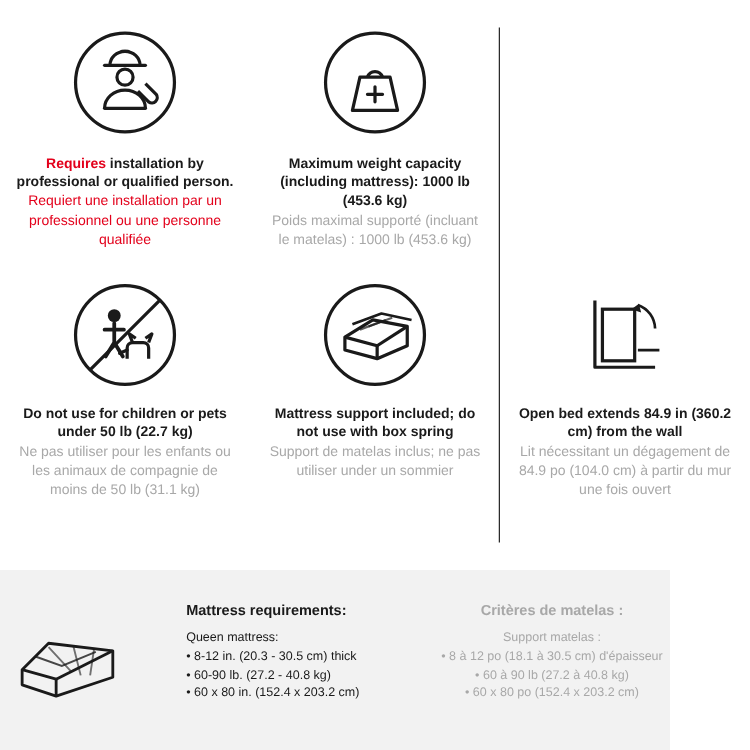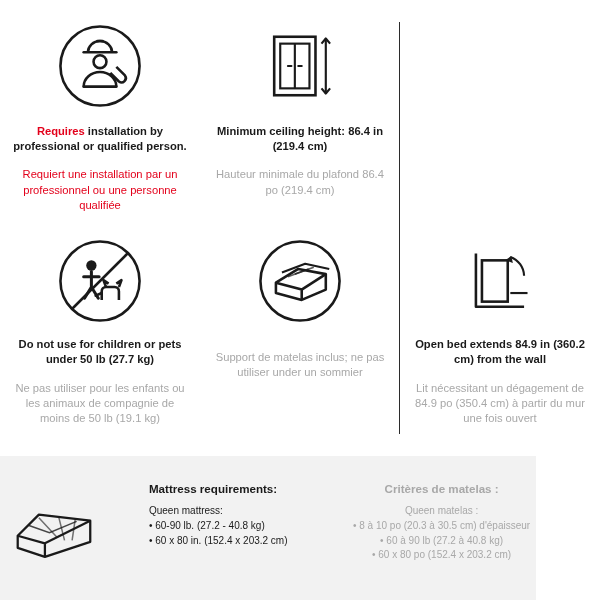--- a/index.html
+++ b/index.html
@@ -48,21 +48,21 @@
   .txt-en {
     font-size: 11.2px;
     line-height: 1.36;
     font-weight: bold;
     color: #1a1a1a;
   }
   .txt-fr {
     font-size: 11.2px;
     line-height: 1.36;
     color: #a8a8a8;
-    margin-top: 13px;
+    margin-top: 0;
   }
   .red { color: #e3001b; }
   .fr-red { color: #e3001b; }
 
   
   .banner {
     position: absolute;
     left: 0; top: 456px;
     width: 536px; height: 144px;
     background: #f2f2f2;
@@ -117,108 +117,107 @@
             <path d="M31 74 h38" stroke="#1a1a1a" stroke-width="3" stroke-linecap="round"></path>
             <path d="M62 58 l10 10 a5 5 0 0 0 7 -7 l-10 -10" fill="none" stroke="#1a1a1a" stroke-width="3" stroke-linejoin="round"></path>
           </svg>
         </div>
         <div class="txt-en">
           <span class="red">Requires</span> installation by professional or qualified person.
         </div>
         <div class="txt-fr fr-red">Requiert une installation par un professionnel ou une personne qualifiée</div>
       </div>
 
-
-      <div class="cell">
-        <div class="iconbox">
-          <svg width="86" height="86" viewBox="0 0 100 100">
-            <rect x="20" y="16" width="48" height="68" fill="none" stroke="#1a1a1a" stroke-width="3"></rect>
-            <rect x="27" y="24" width="34" height="52" fill="none" stroke="#1a1a1a" stroke-width="2.5"></rect>
-            <path d="M44 24 v52" stroke="#1a1a1a" stroke-width="2.5"></path>
-            <path d="M40 50 h-4 M48 50 h4" stroke="#1a1a1a" stroke-width="2.5" stroke-linecap="round"></path>
-            <path d="M80 18 v64" stroke="#1a1a1a" stroke-width="2.5"></path>
-            <path d="M75 24 l5 -6 l5 6" fill="none" stroke="#1a1a1a" stroke-width="2.5" stroke-linejoin="round"></path>
-            <path d="M75 76 l5 6 l5 -6" fill="none" stroke="#1a1a1a" stroke-width="2.5" stroke-linejoin="round"></path>
-          </svg>
-        </div>
-        <div class="txt-en">Minimum ceiling height: 86.4 in (219.4 cm)</div>
-        <div class="txt-fr">Hauteur minimale du plafond 86.4 po (219.4 cm)</div>
-      </div>
+      <div class="cell">
+        <div class="iconbox">
+          <svg width="86" height="86" viewBox="0 0 100 100">
+            <circle cx="50" cy="50" r="46" fill="none" stroke="#1a1a1a" stroke-width="3"></circle>
+            <path d="M36 45 h28 l7 31 h-42 z" fill="none" stroke="#1a1a1a" stroke-width="3" stroke-linejoin="round"></path>
+            <path d="M43 45 a7.5 8 0 0 1 14 0" fill="none" stroke="#1a1a1a" stroke-width="3"></path>
+            <path d="M50 54 v14 M43 61 h14" stroke="#1a1a1a" stroke-width="3" stroke-linecap="round"></path>
+          </svg>
+        </div>
+        <div class="txt-en">Maximum weight capacity (including mattress): 1000 lb (453.6 kg)</div>
+        <div class="txt-fr">Poids maximal supporté (incluant le matelas) : 1000 lb (453.6 kg)</div>
+      </div>
+
     </div>
 
     <div class="row r2" style="margin-top:18px">
 
       <div class="cell">
         <div class="iconbox">
           <svg width="86" height="86" viewBox="0 0 100 100">
             <circle cx="50" cy="50" r="46" fill="none" stroke="#1a1a1a" stroke-width="3"></circle>
             <path d="M18 82 L82 18" stroke="#1a1a1a" stroke-width="3"></path>
             <circle cx="40" cy="32" r="6" fill="#1a1a1a"></circle>
             <path d="M40 39 v18 M31 45 h18 M40 57 l-8 13 M40 57 l8 13" stroke="#1a1a1a" stroke-width="3.5" stroke-linecap="round"></path>
             <path d="M52 72 v-10 a5 5 0 0 1 5 -5 h10 a5 5 0 0 1 5 5 v10" fill="none" stroke="#1a1a1a" stroke-width="3" stroke-linejoin="round"></path>
             <path d="M57 57 l-3 -8 l6 4 M72 57 l3 -8 l-6 4" fill="none" stroke="#1a1a1a" stroke-width="3" stroke-linejoin="round"></path>
             <path d="M52 64 l-7 3" stroke="#1a1a1a" stroke-width="3" stroke-linecap="round"></path>
           </svg>
         </div>
-        <div class="txt-en">Do not use for children or pets under 50 lb (27.7 kg)</div>
-        <div class="txt-fr">Ne pas utiliser pour les enfants ou les animaux de compagnie de moins de 50 lb (19.1 kg)</div>
+        <div class="txt-en">Do not use for children or pets under 50 lb (22.7 kg)</div>
+        <div class="txt-fr">Ne pas utiliser pour les enfants ou les animaux de compagnie de moins de 50 lb (31.1 kg)</div>
       </div>
 
       <div class="cell">
         <div class="iconbox">
           <svg width="86" height="86" viewBox="0 0 100 100">
             <circle cx="50" cy="50" r="46" fill="none" stroke="#1a1a1a" stroke-width="3"></circle>
             <path d="M22 52 L48 36 L80 42 L80 60 L52 72 L22 64 Z" fill="none" stroke="#1a1a1a" stroke-width="3" stroke-linejoin="round"></path>
             <path d="M22 52 L52 60 L52 72" fill="none" stroke="#1a1a1a" stroke-width="3" stroke-linejoin="round"></path>
             <path d="M52 60 L80 42" fill="none" stroke="#1a1a1a" stroke-width="3"></path>
             <path d="M29 40 L56 30 L84 36" fill="none" stroke="#1a1a1a" stroke-width="2.5" stroke-linejoin="round"></path>
             <path d="M36 45 L60 36" stroke="#1a1a1a" stroke-width="2" opacity="0.7"></path>
             <path d="M44 42 L66 34" stroke="#1a1a1a" stroke-width="2" opacity="0.7"></path>
           </svg>
         </div>
+        <div class="txt-en">Mattress support included; do not use with box spring</div>
         <div class="txt-fr">Support de matelas inclus; ne pas utiliser under un sommier</div>
       </div>
 
       <div class="cell">
         <div class="iconbox">
           <svg width="86" height="86" viewBox="0 0 100 100">
             <path d="M22 18 v62 h56" fill="none" stroke="#1a1a1a" stroke-width="3" stroke-linejoin="round"></path>
             <rect x="29" y="26" width="30" height="48" fill="none" stroke="#1a1a1a" stroke-width="3"></rect>
             <path d="M62 22 a24 24 0 0 1 16 22" fill="none" stroke="#1a1a1a" stroke-width="2.5"></path>
             <path d="M56 26 l7 -5 l2 8 z" fill="#1a1a1a"></path>
             <path d="M62 64 h20" stroke="#1a1a1a" stroke-width="2.5"></path>
           </svg>
         </div>
         <div class="txt-en">Open bed extends 84.9 in (360.2 cm) from the wall</div>
-        <div class="txt-fr">Lit nécessitant un dégagement de 84.9 po (350.4 cm) à partir du mur une fois ouvert</div>
+        <div class="txt-fr">Lit nécessitant un dégagement de 84.9 po (104.0 cm) à partir du mur une fois ouvert</div>
       </div>
     </div>
   </div>
 
   <div class="banner">
     <div class="banner-icon">
       <svg width="92" height="68" viewBox="0 0 120 90">
         <path d="M8 50 L36 22 L104 30 L104 58 L44 78 L8 66 Z" fill="none" stroke="#1a1a1a" stroke-width="3" stroke-linejoin="round"></path>
         <path d="M8 50 L44 60 L44 78" fill="none" stroke="#1a1a1a" stroke-width="3" stroke-linejoin="round"></path>
         <path d="M44 60 L104 30" fill="none" stroke="#1a1a1a" stroke-width="3"></path>
         <path d="M22 36 L50 46 L86 31" fill="none" stroke="#1a1a1a" stroke-width="2" opacity="0.8"></path>
         <path d="M36 26 L60 52 M62 24 L70 56" stroke="#1a1a1a" stroke-width="2" opacity="0.6"></path>
         <path d="M84 29 L80 56" stroke="#1a1a1a" stroke-width="2" opacity="0.6"></path>
       </svg>
     </div>
 
     <div class="banner-col">
       <div class="b-title">Mattress requirements:</div>
       <div class="b-li">Queen mattress:</div>
+      <div class="b-li">• 8-12 in. (20.3 - 30.5 cm) thick</div>
       <div class="b-li">• 60-90 lb. (27.2 - 40.8 kg)</div>
       <div class="b-li">• 60 x 80 in. (152.4 x 203.2 cm)</div>
     </div>
 
     <div class="banner-col fr">
       <div class="b-title grey">Critères de matelas :</div>
-      <div class="b-li grey">Queen matelas :</div>
-      <div class="b-li grey">• 8 à 10 po (20.3 à 30.5 cm) d'épaisseur</div>
+      <div class="b-li grey">Support matelas :</div>
+      <div class="b-li grey">• 8 à 12 po (18.1 à 30.5 cm) d'épaisseur</div>
       <div class="b-li grey">• 60 à 90 lb (27.2 à 40.8 kg)</div>
       <div class="b-li grey">• 60 x 80 po (152.4 x 203.2 cm)</div>
     </div>
   </div>
 
 </div>
 
 </body></html>

